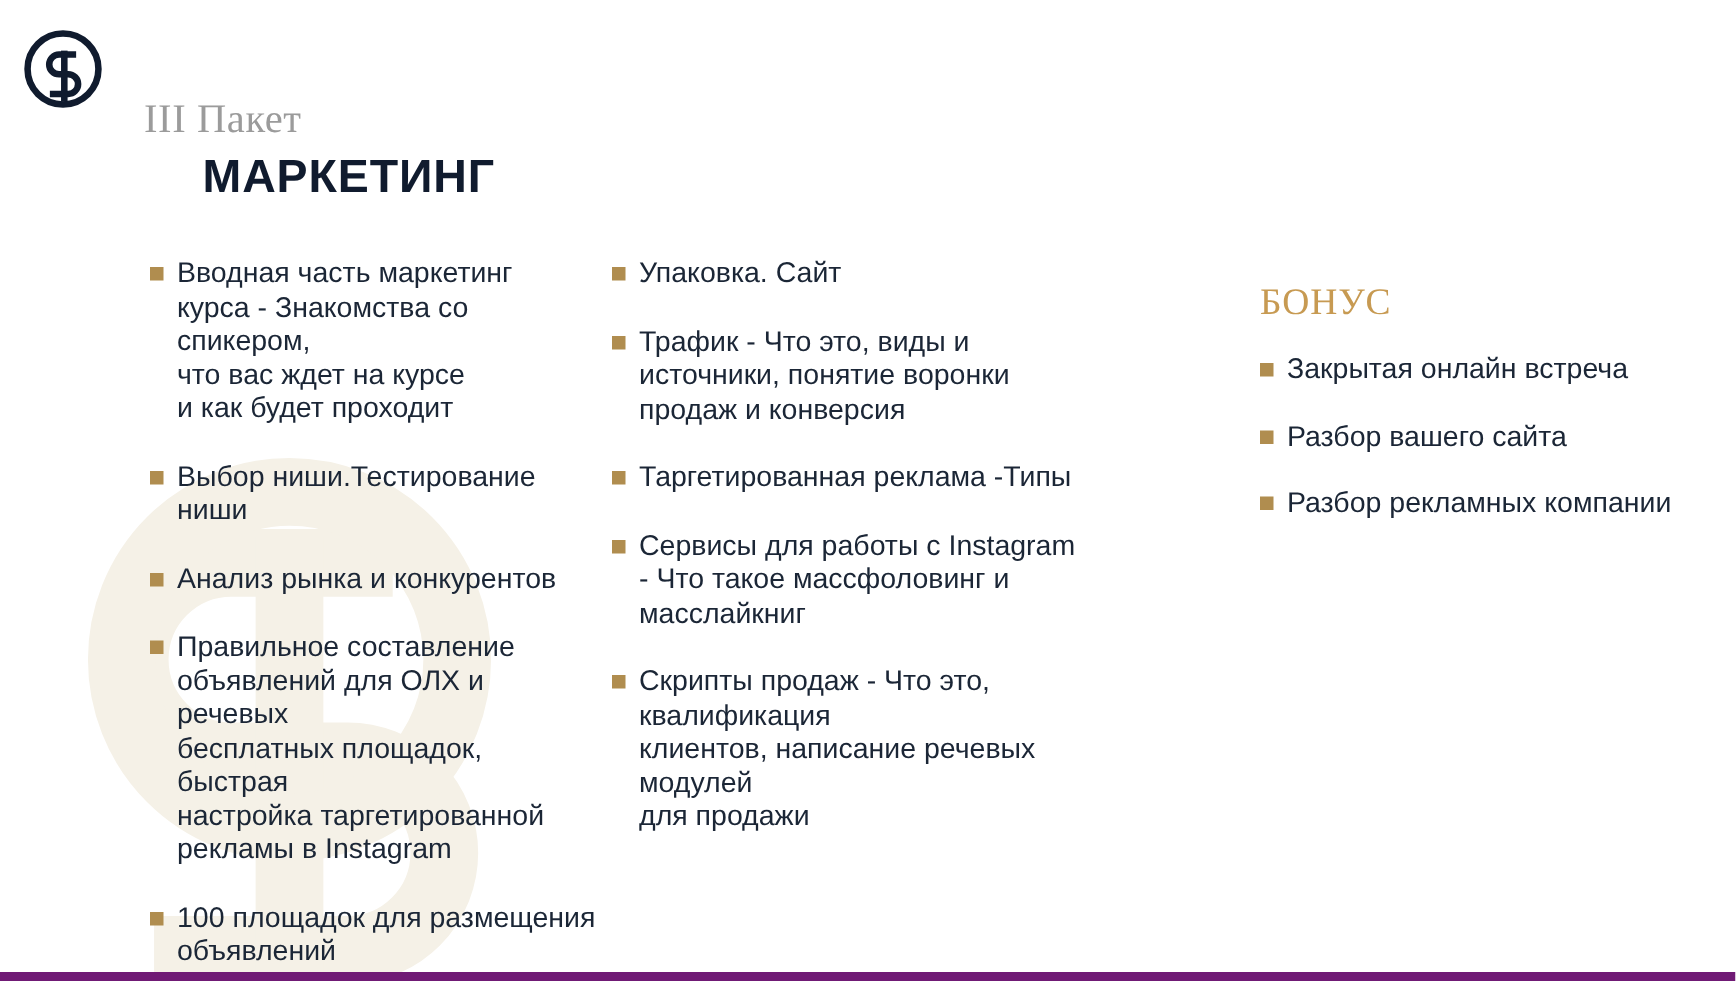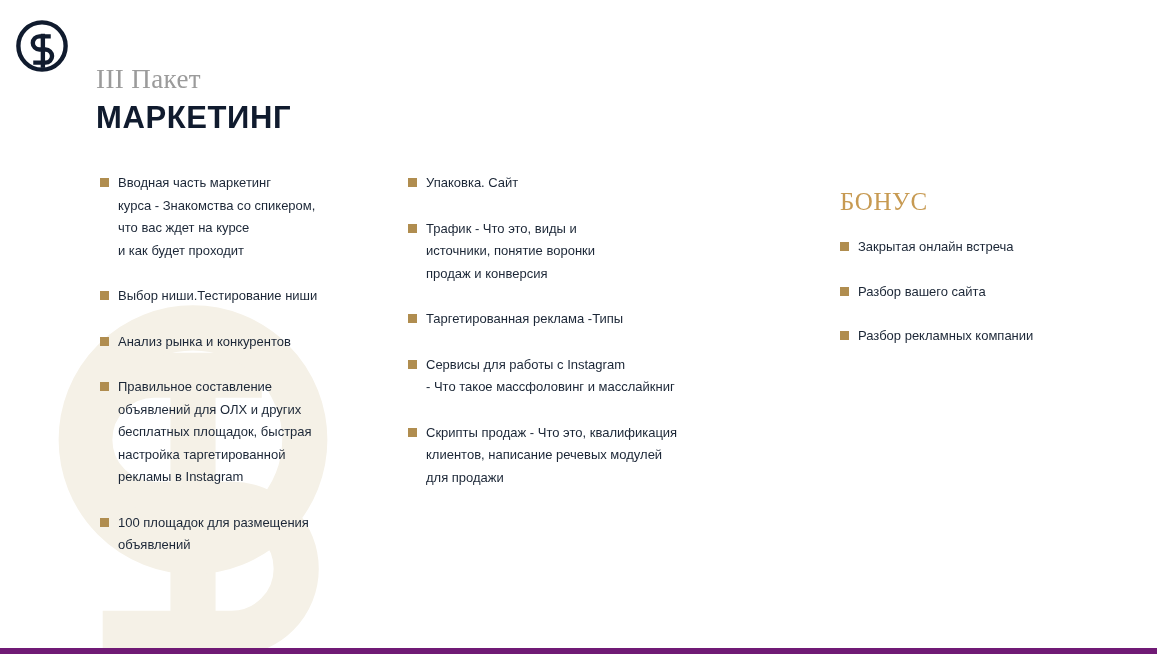--- a/index.html
+++ b/index.html
@@ -57,20 +57,21 @@
   }
   #slide-title {
     margin-top: 6px;
     font-family: "Liberation Sans", "DejaVu Sans", sans-serif;
     font-size: 31px;
     font-weight: bold;
     line-height: 36px;
     color: #101b2e;
     letter-spacing: 0.6px;
     white-space: nowrap;
+    margin-left: 39px;
   }
 
   
   .column {
     position: absolute;
     z-index: 3;
   }
   #col-left   { left: 100px; top: 172px; width: 300px; }
   #col-middle { left: 408px; top: 172px; width: 340px; }
   #col-right  { left: 840px; top: 188px; width: 280px; }
@@ -87,21 +88,21 @@
 
   ul.bullets {
     list-style: none;
     margin: 0;
     padding: 0;
   }
   ul.bullets > li {
     position: relative;
     padding-left: 18px;
     margin-bottom: 23px;
-    font-size: 13px;
+    font-size: 19px;
     line-height: 22.5px;
     color: #1b2636;
   }
   ul.bullets > li:last-child { margin-bottom: 0; }
 
   ul.bullets > li .marker {
     position: absolute;
     left: 0;
     top: 6px;
     width: 9px;
@@ -153,21 +154,21 @@
         <span class="marker"></span>
         <span class="bullet-text">Выбор ниши.Тестирование ниши</span>
       </li>
       <li>
         <span class="marker"></span>
         <span class="bullet-text">Анализ рынка и конкурентов</span>
       </li>
       <li>
         <span class="marker"></span>
         <span class="bullet-text">Правильное составление
-объявлений для ОЛХ и других
+объявлений для ОЛХ и речевых
 бесплатных площадок, быстрая
 настройка таргетированной
 рекламы в Instagram</span>
       </li>
       <li>
         <span class="marker"></span>
         <span class="bullet-text">100 площадок для размещения
 объявлений</span>
       </li>
     </ul>

